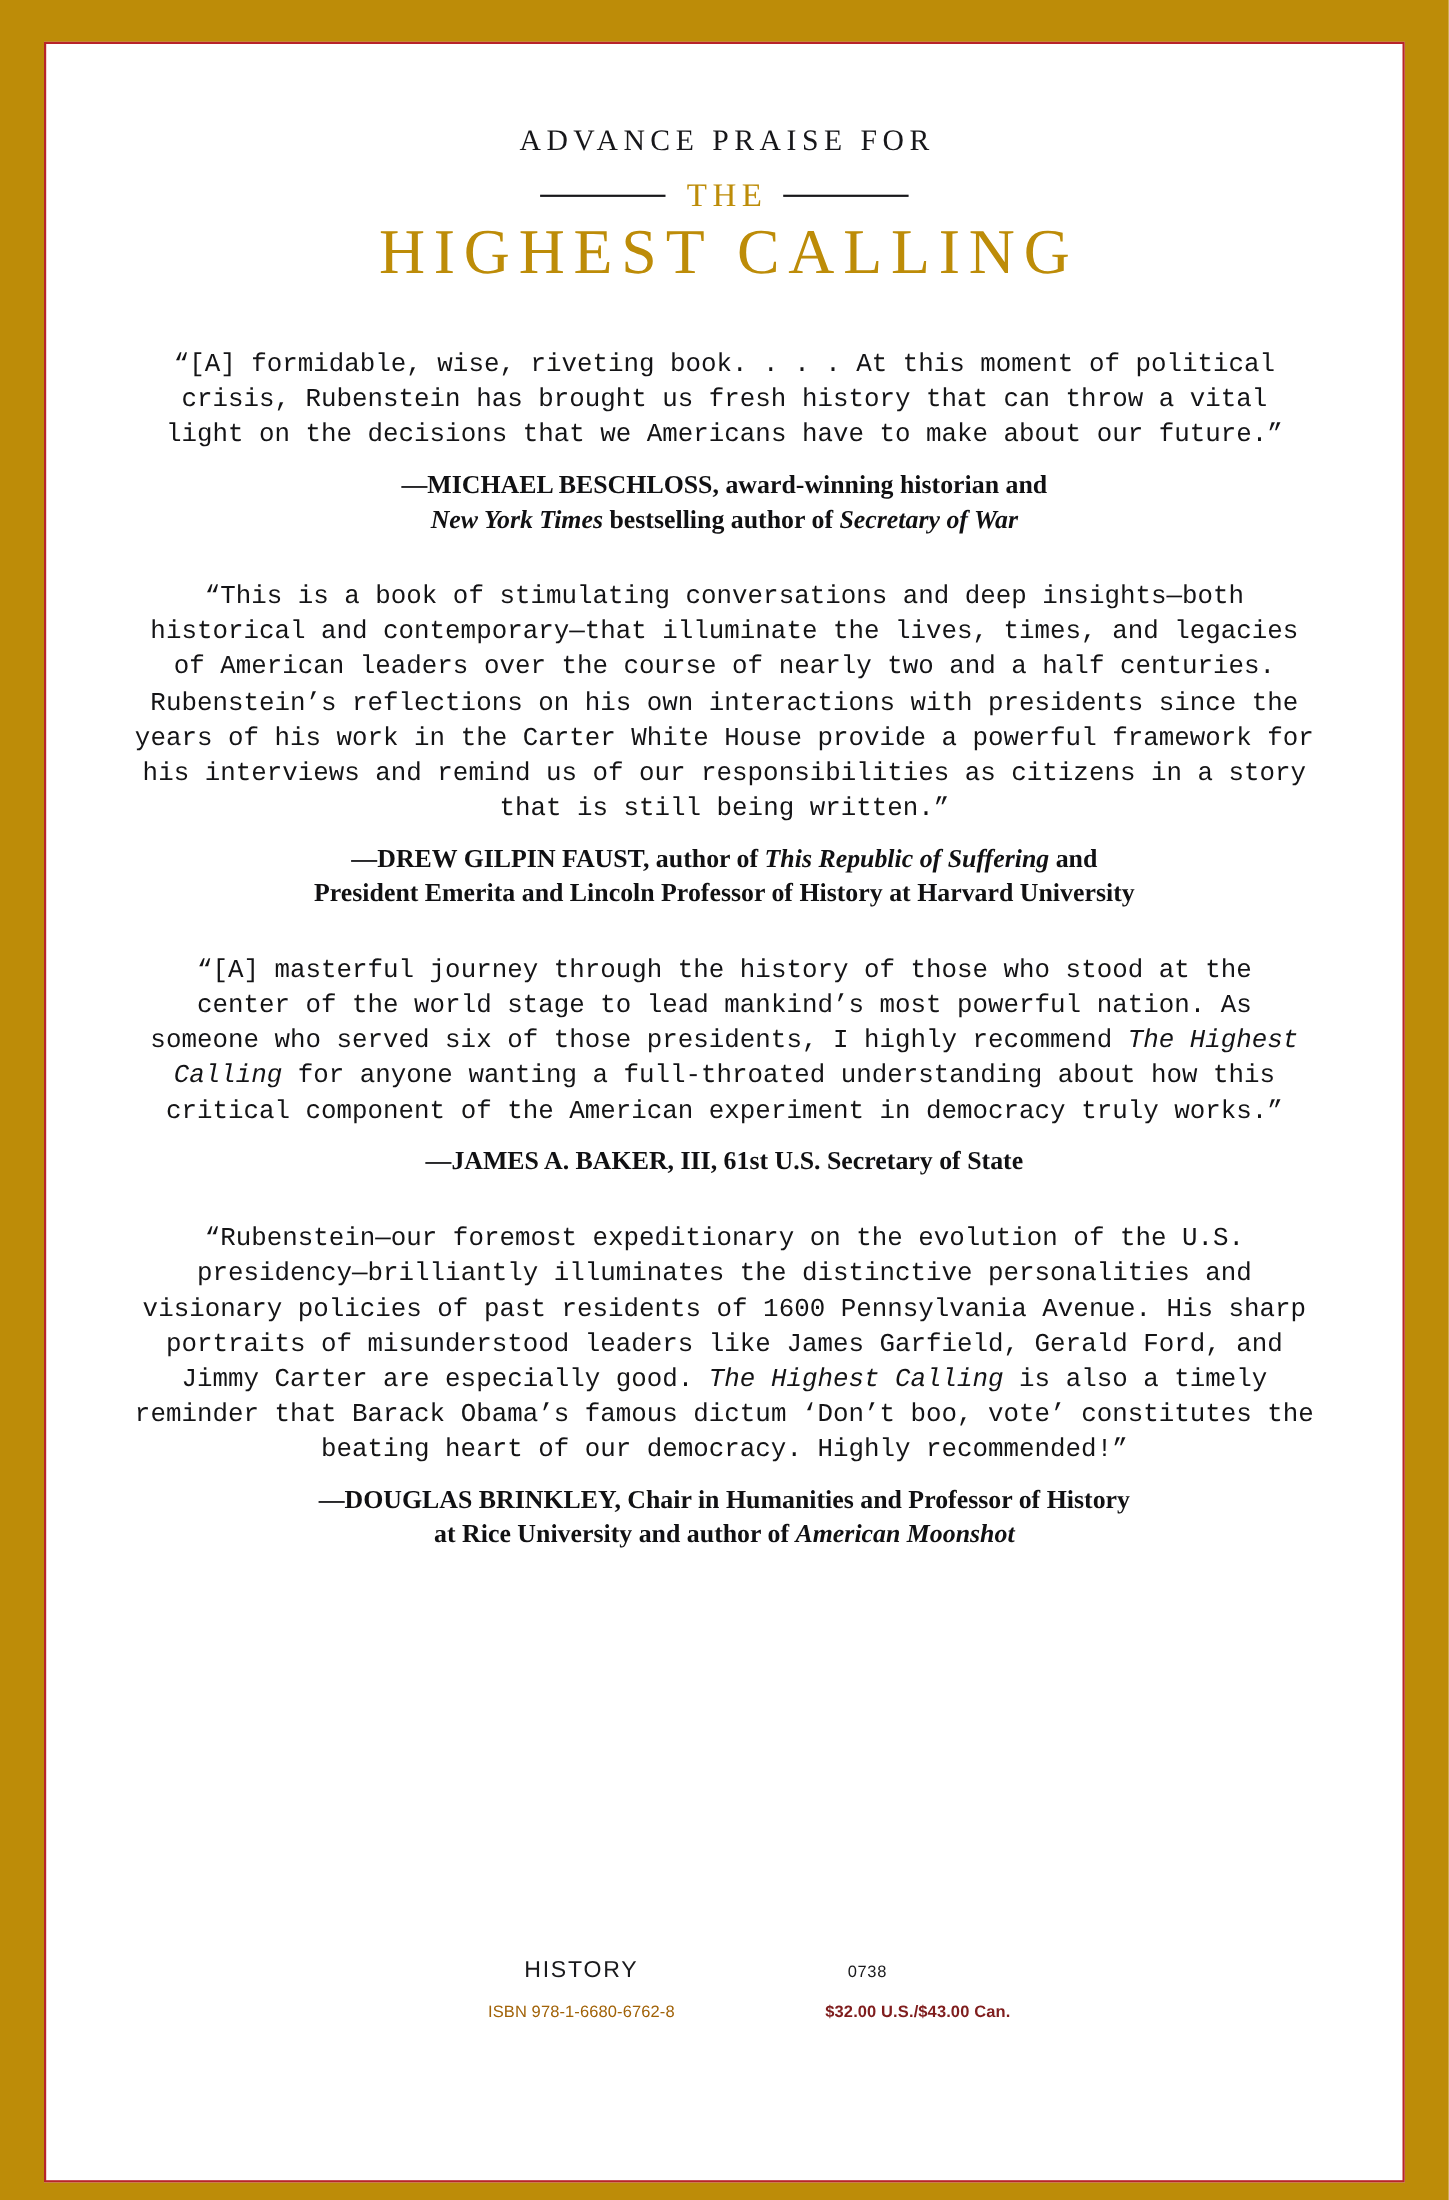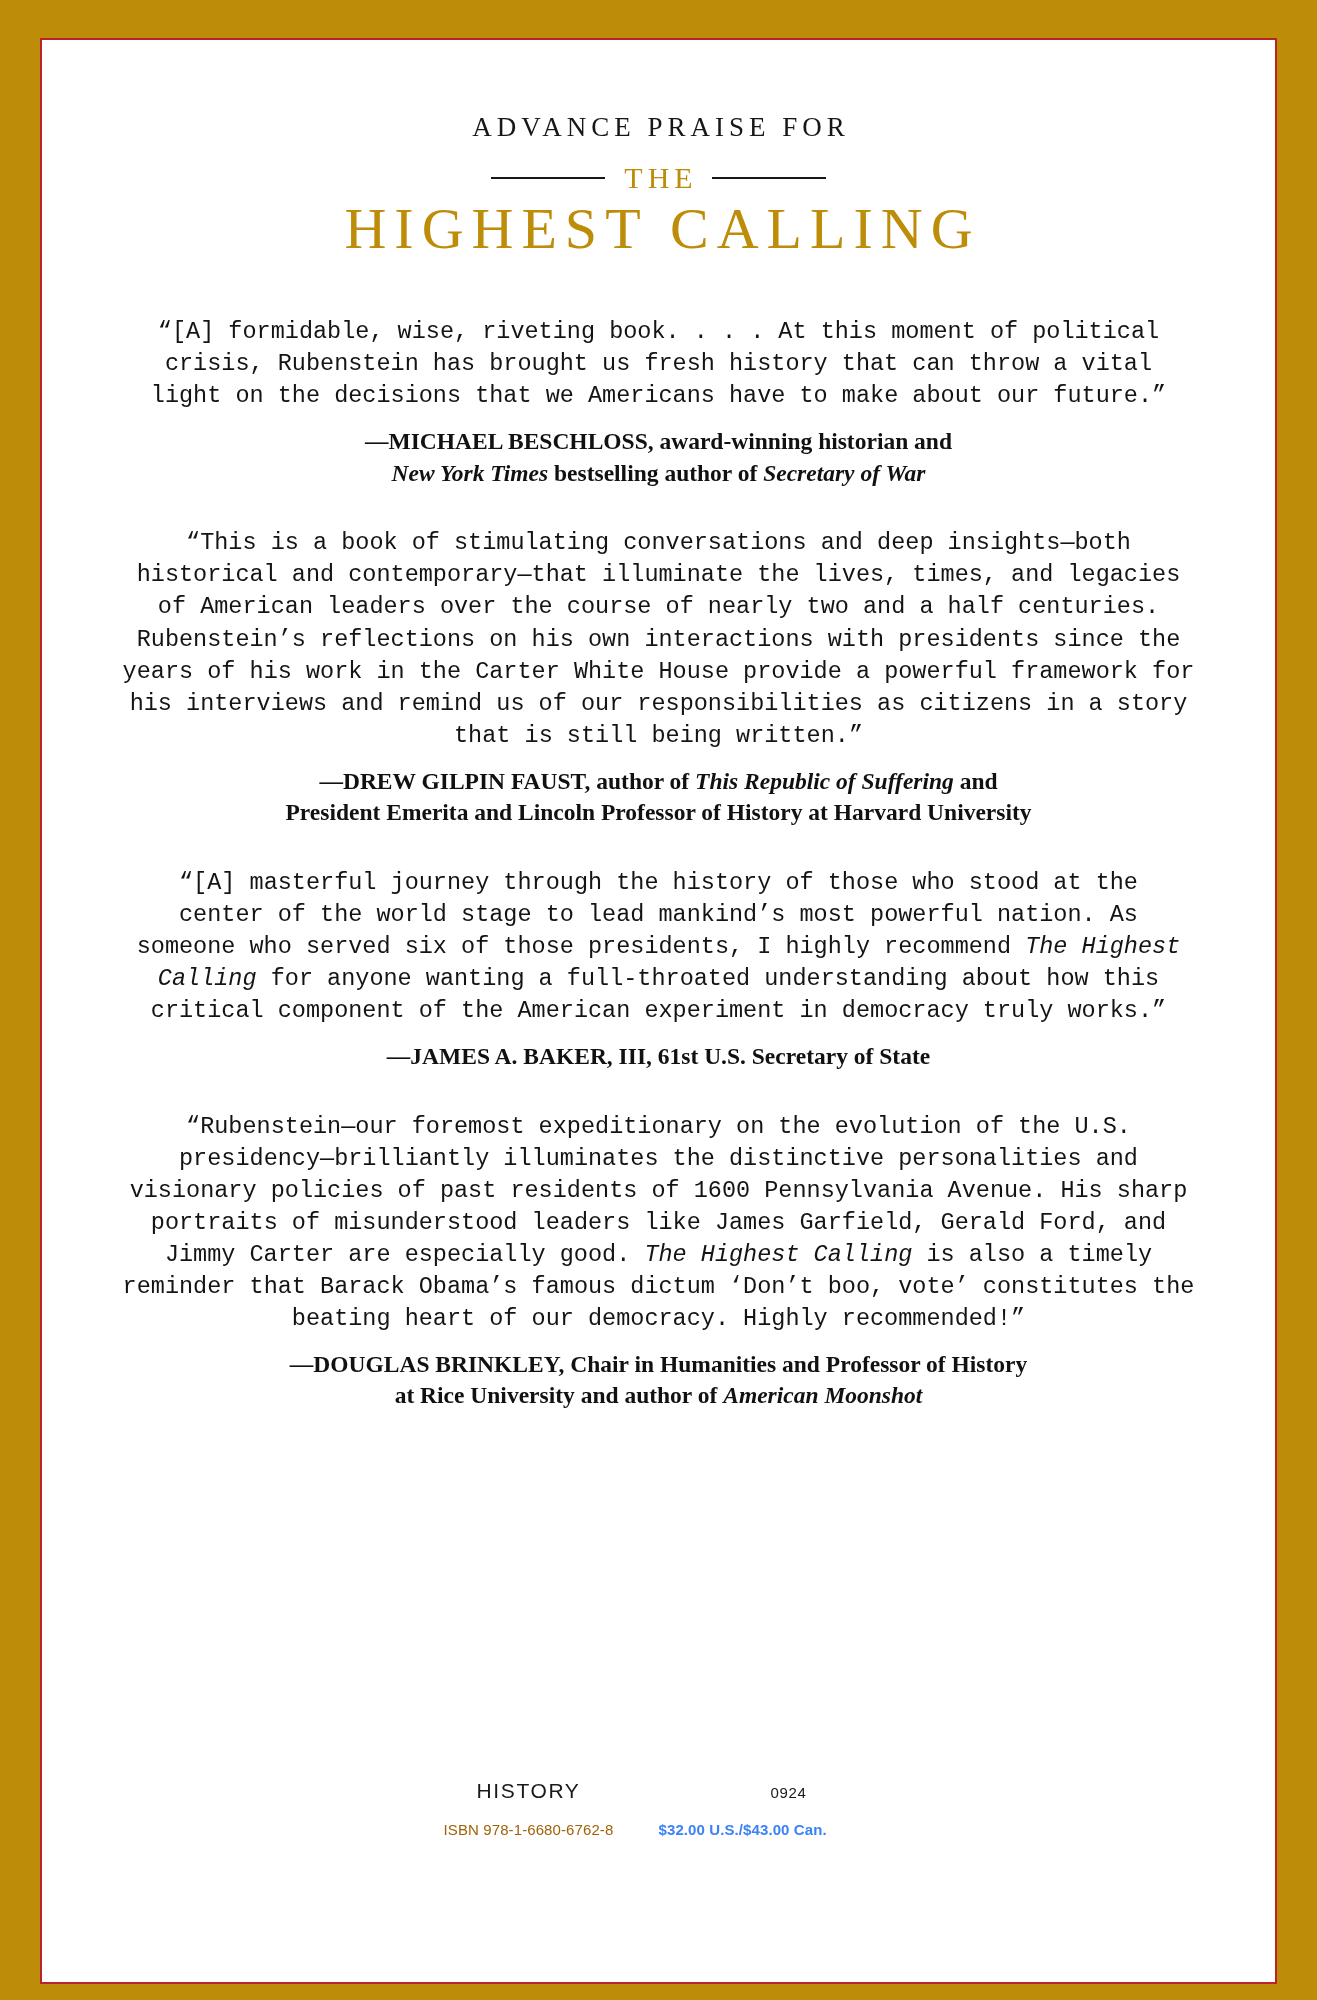--- a/index.html
+++ b/index.html
@@ -176,24 +176,24 @@
   .isbn {
     font-size: 15px;
     letter-spacing: 0.1px;
     color: #a16207;
     width: 260px;
     text-align: center;
   }
   .price {
     font-size: 15px;
     letter-spacing: 0.1px;
-    color: #3b82f6;
+    color: #7f1d1d;
     font-weight: bold;
     width: 260px;
-    text-align: left;
+    text-align: right;
   }
 </style>
 </head>
 <body>
 
 <div class="cover">
   <div class="panel">
     <div class="panel-inner">
       <div class="content">
 
@@ -242,21 +242,21 @@
               <span>—DOUGLAS BRINKLEY, Chair in Humanities and Professor of History</span><br>
               <span>at Rice University and author of </span><span class="ital">American Moonshot</span>
             </p>
           </div>
 
         </div>
 
         <div class="footer">
           <div class="footer-row footer-row-1">
             <span class="genre">HISTORY</span>
-            <span class="code">0924</span>
+            <span class="code">0738</span>
           </div>
           <div class="footer-row footer-row-2">
             <span class="isbn">ISBN 978-1-6680-6762-8</span>
             <span class="price">$32.00 U.S./$43.00 Can.</span>
           </div>
         </div>
 
       </div>
     </div>
   </div>

